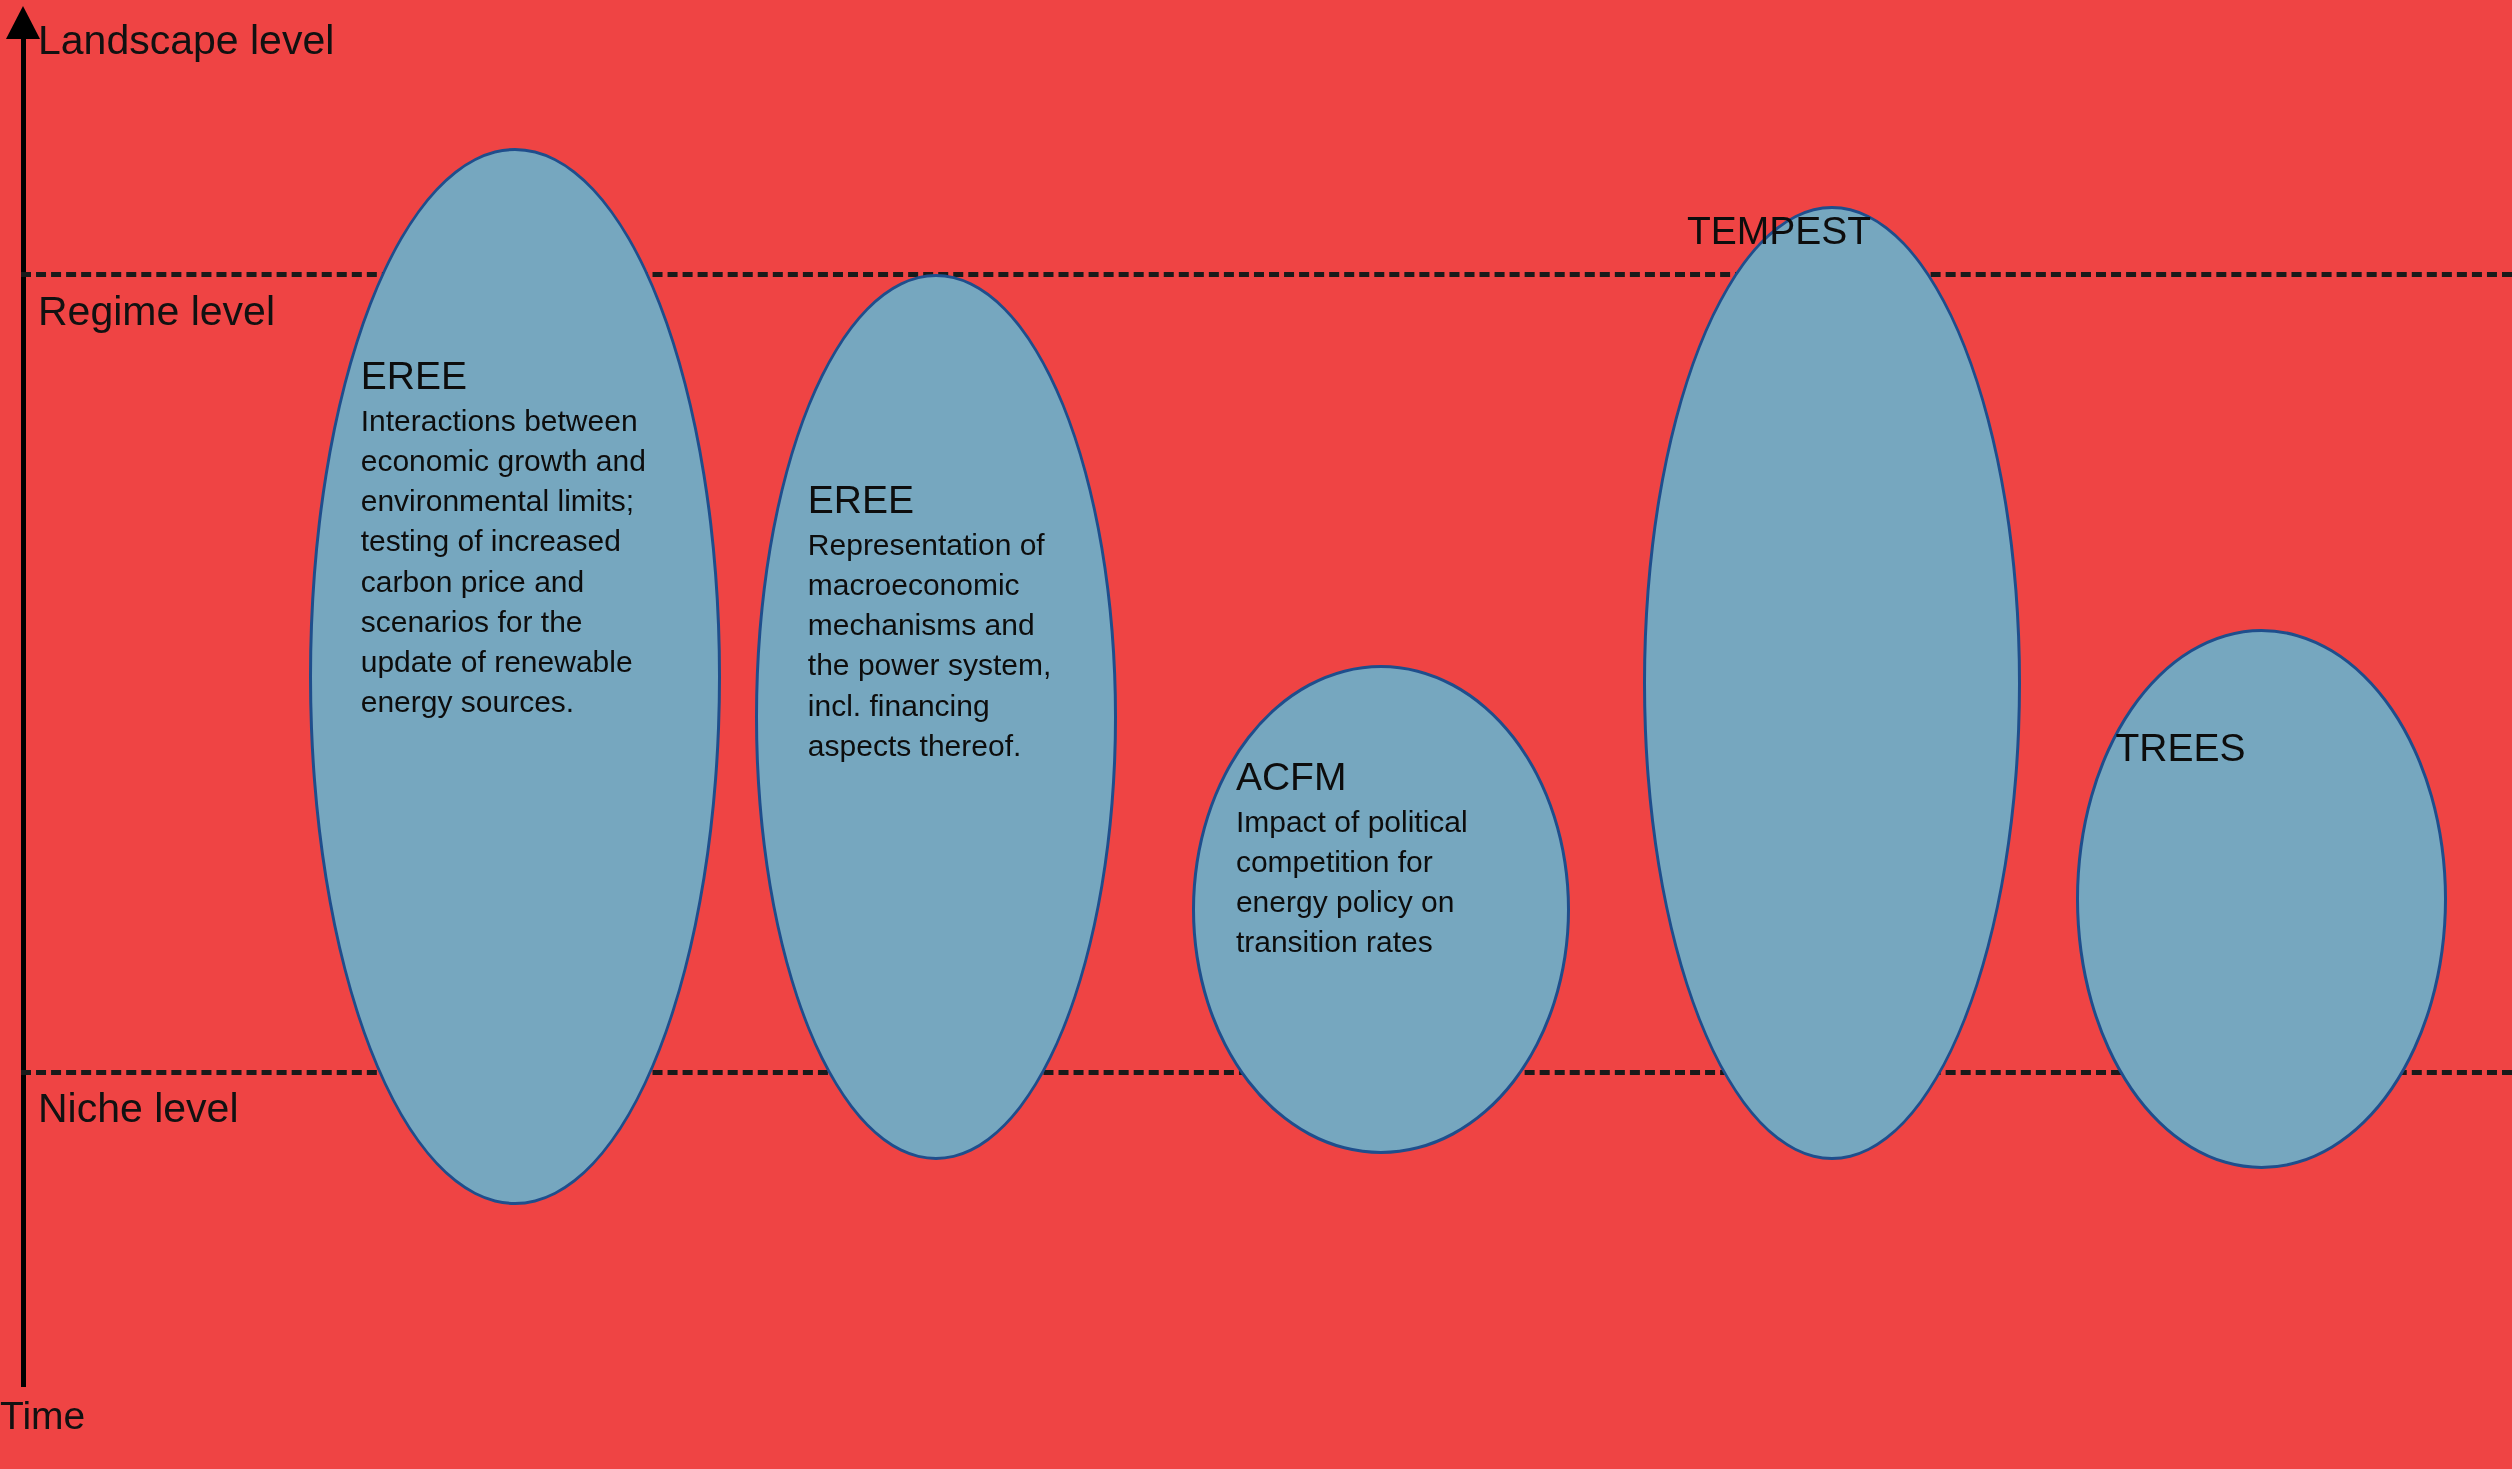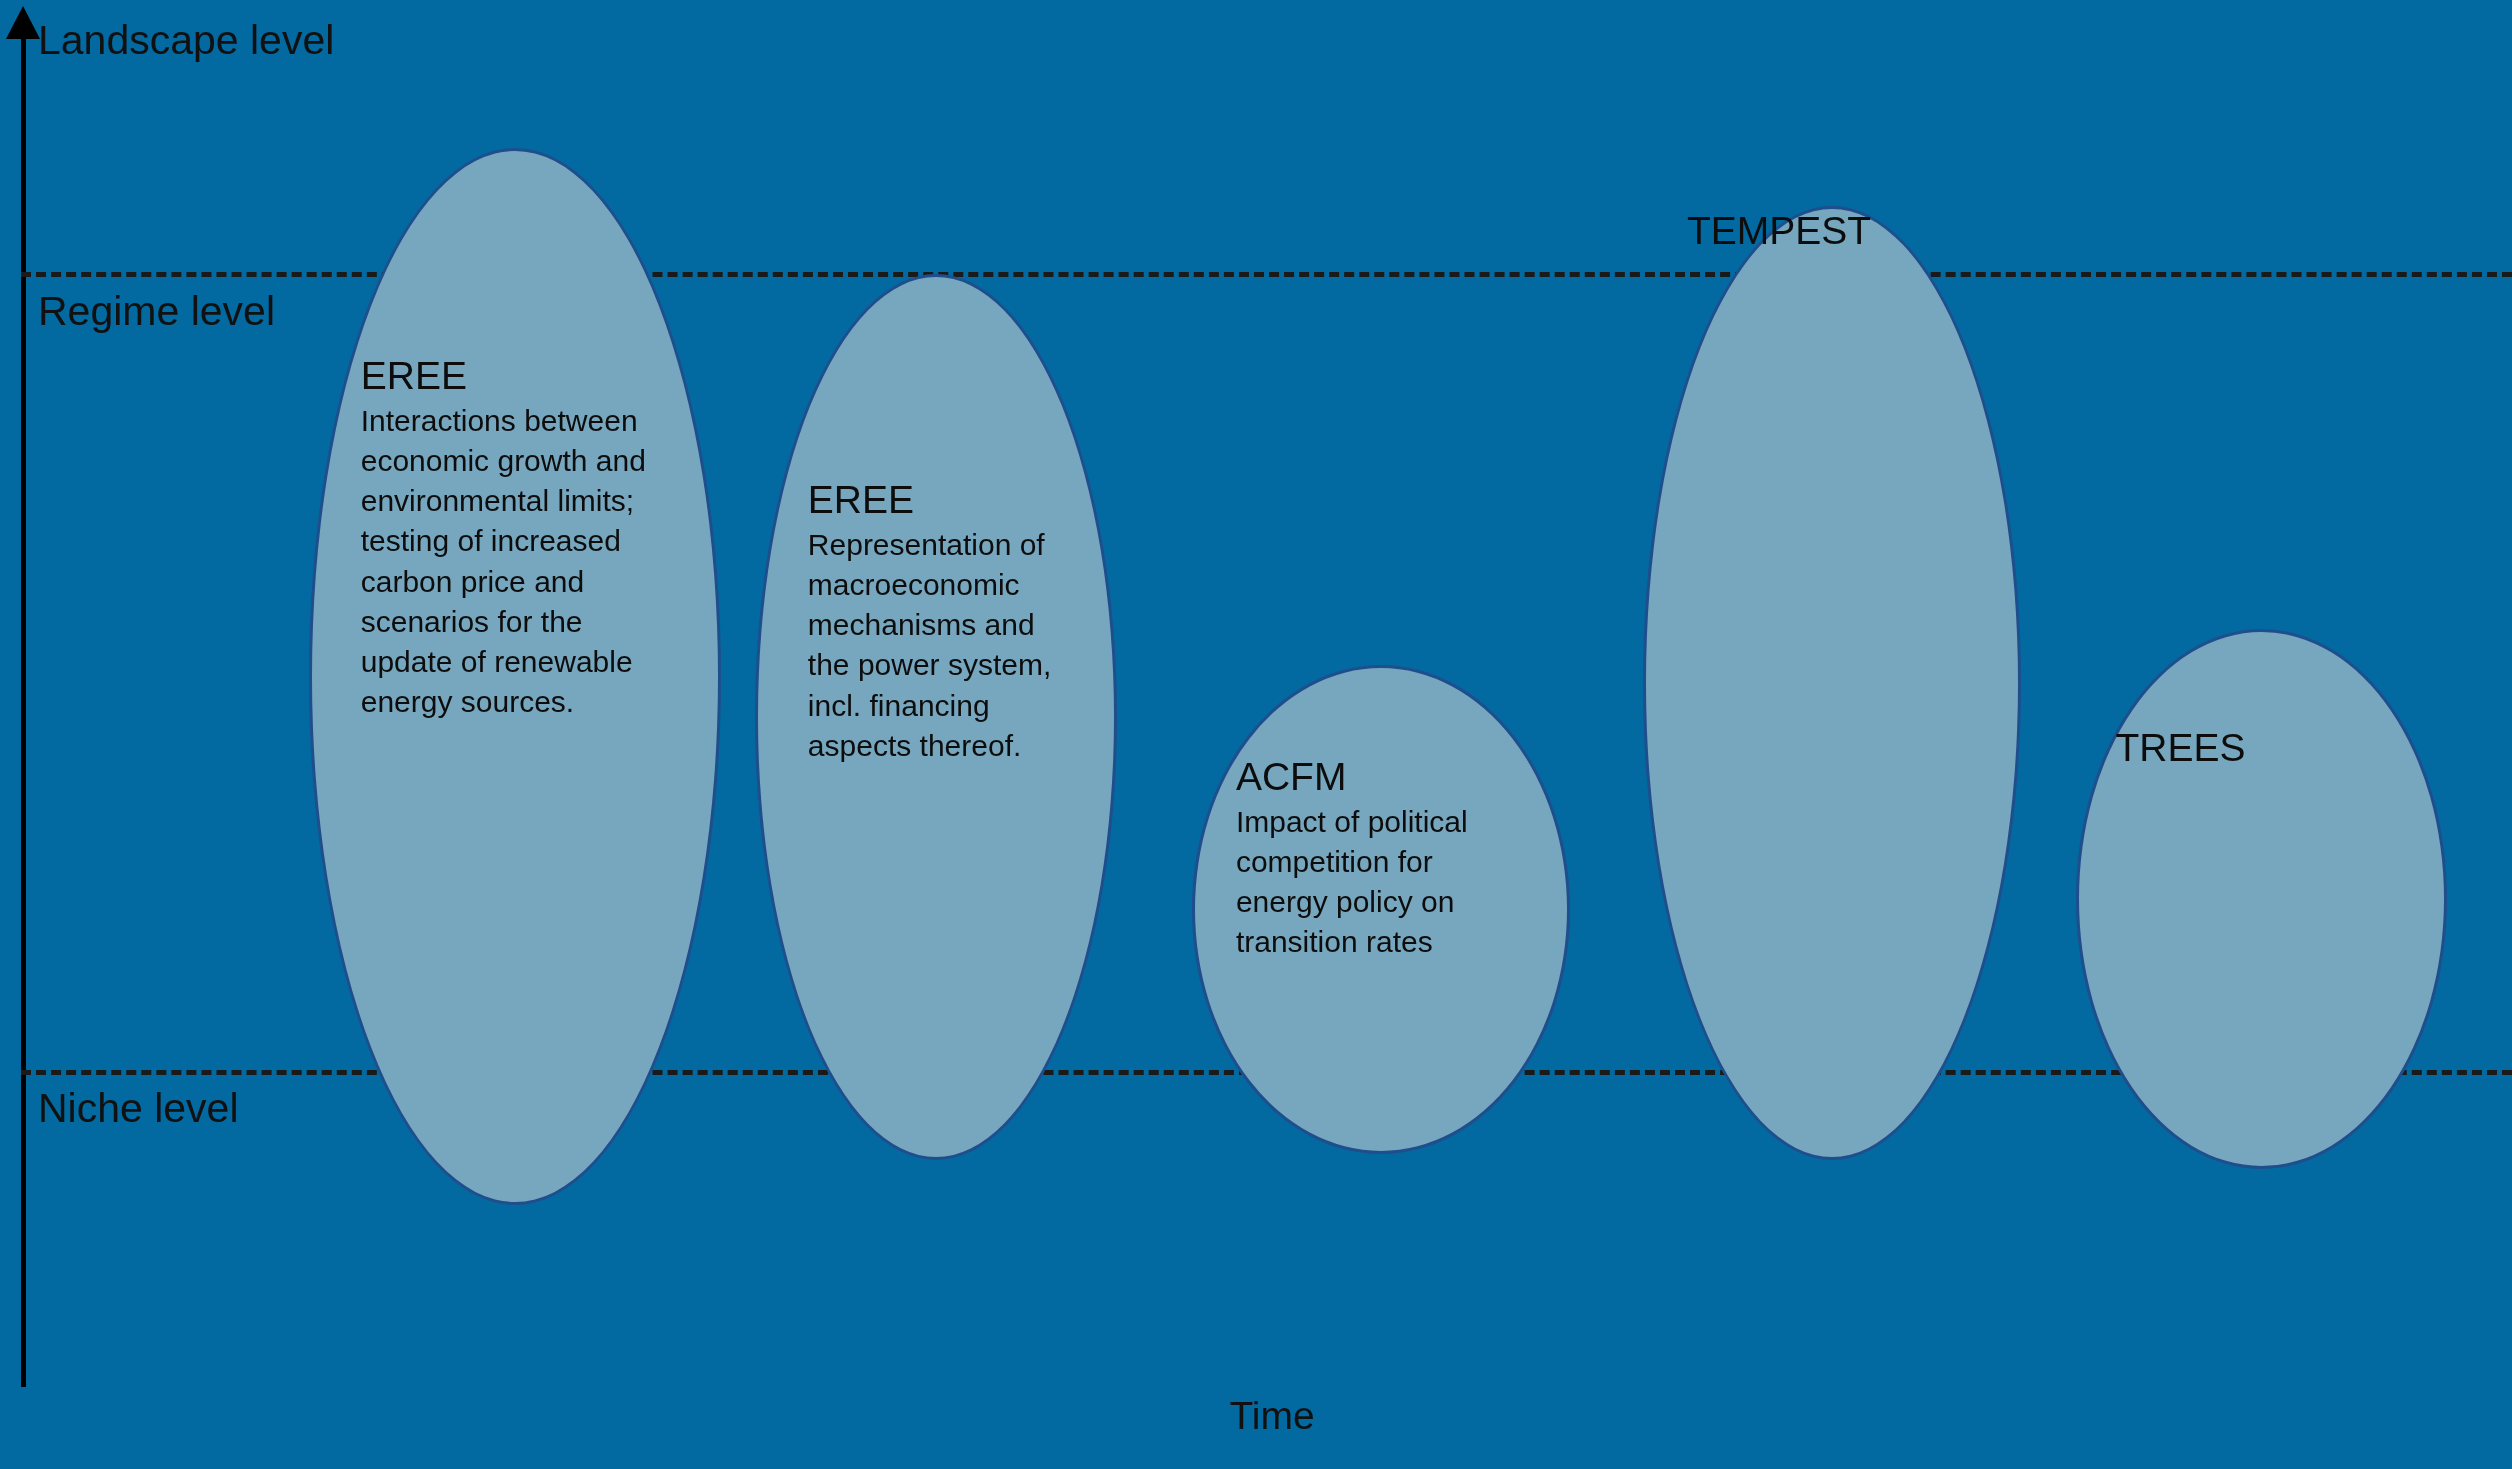--- a/index.html
+++ b/index.html
@@ -8,21 +8,21 @@
     background: #ffffff;
   }
   body {
     font-family: "Liberation Sans", sans-serif;
     color: #111111;
   }
   #canvas {
     position: relative;
     width: 2512px;
     height: 1470px;
-    background: #0369a1;
+    background: #ef4444;
     overflow: hidden;
   }
 
   
   .y-axis {
     position: absolute;
     left: 20.5px;
     top: 30px;
     width: 5.5px;
     height: 1357px;
@@ -61,24 +61,22 @@
   .level-label.landscape { left: 38px; top: 19px; }
   .level-label.regime    { left: 38px; top: 290px; }
   .level-label.niche     { left: 38px; top: 1087px; }
 
   
   .x-axis-label {
     position: absolute;
     left: 0;
     right: 0;
     top: 1394px;
-    text-align: center;
     font-size: 39px;
     color: #111111;
-    padding-left: 32px;
   }
 
   
   .ellipse {
     position: absolute;
     box-sizing: border-box;
     background: #76A7BF;
     border: 3.1px solid #1F4E8C;
     border-radius: 50%;
     display: flex;

